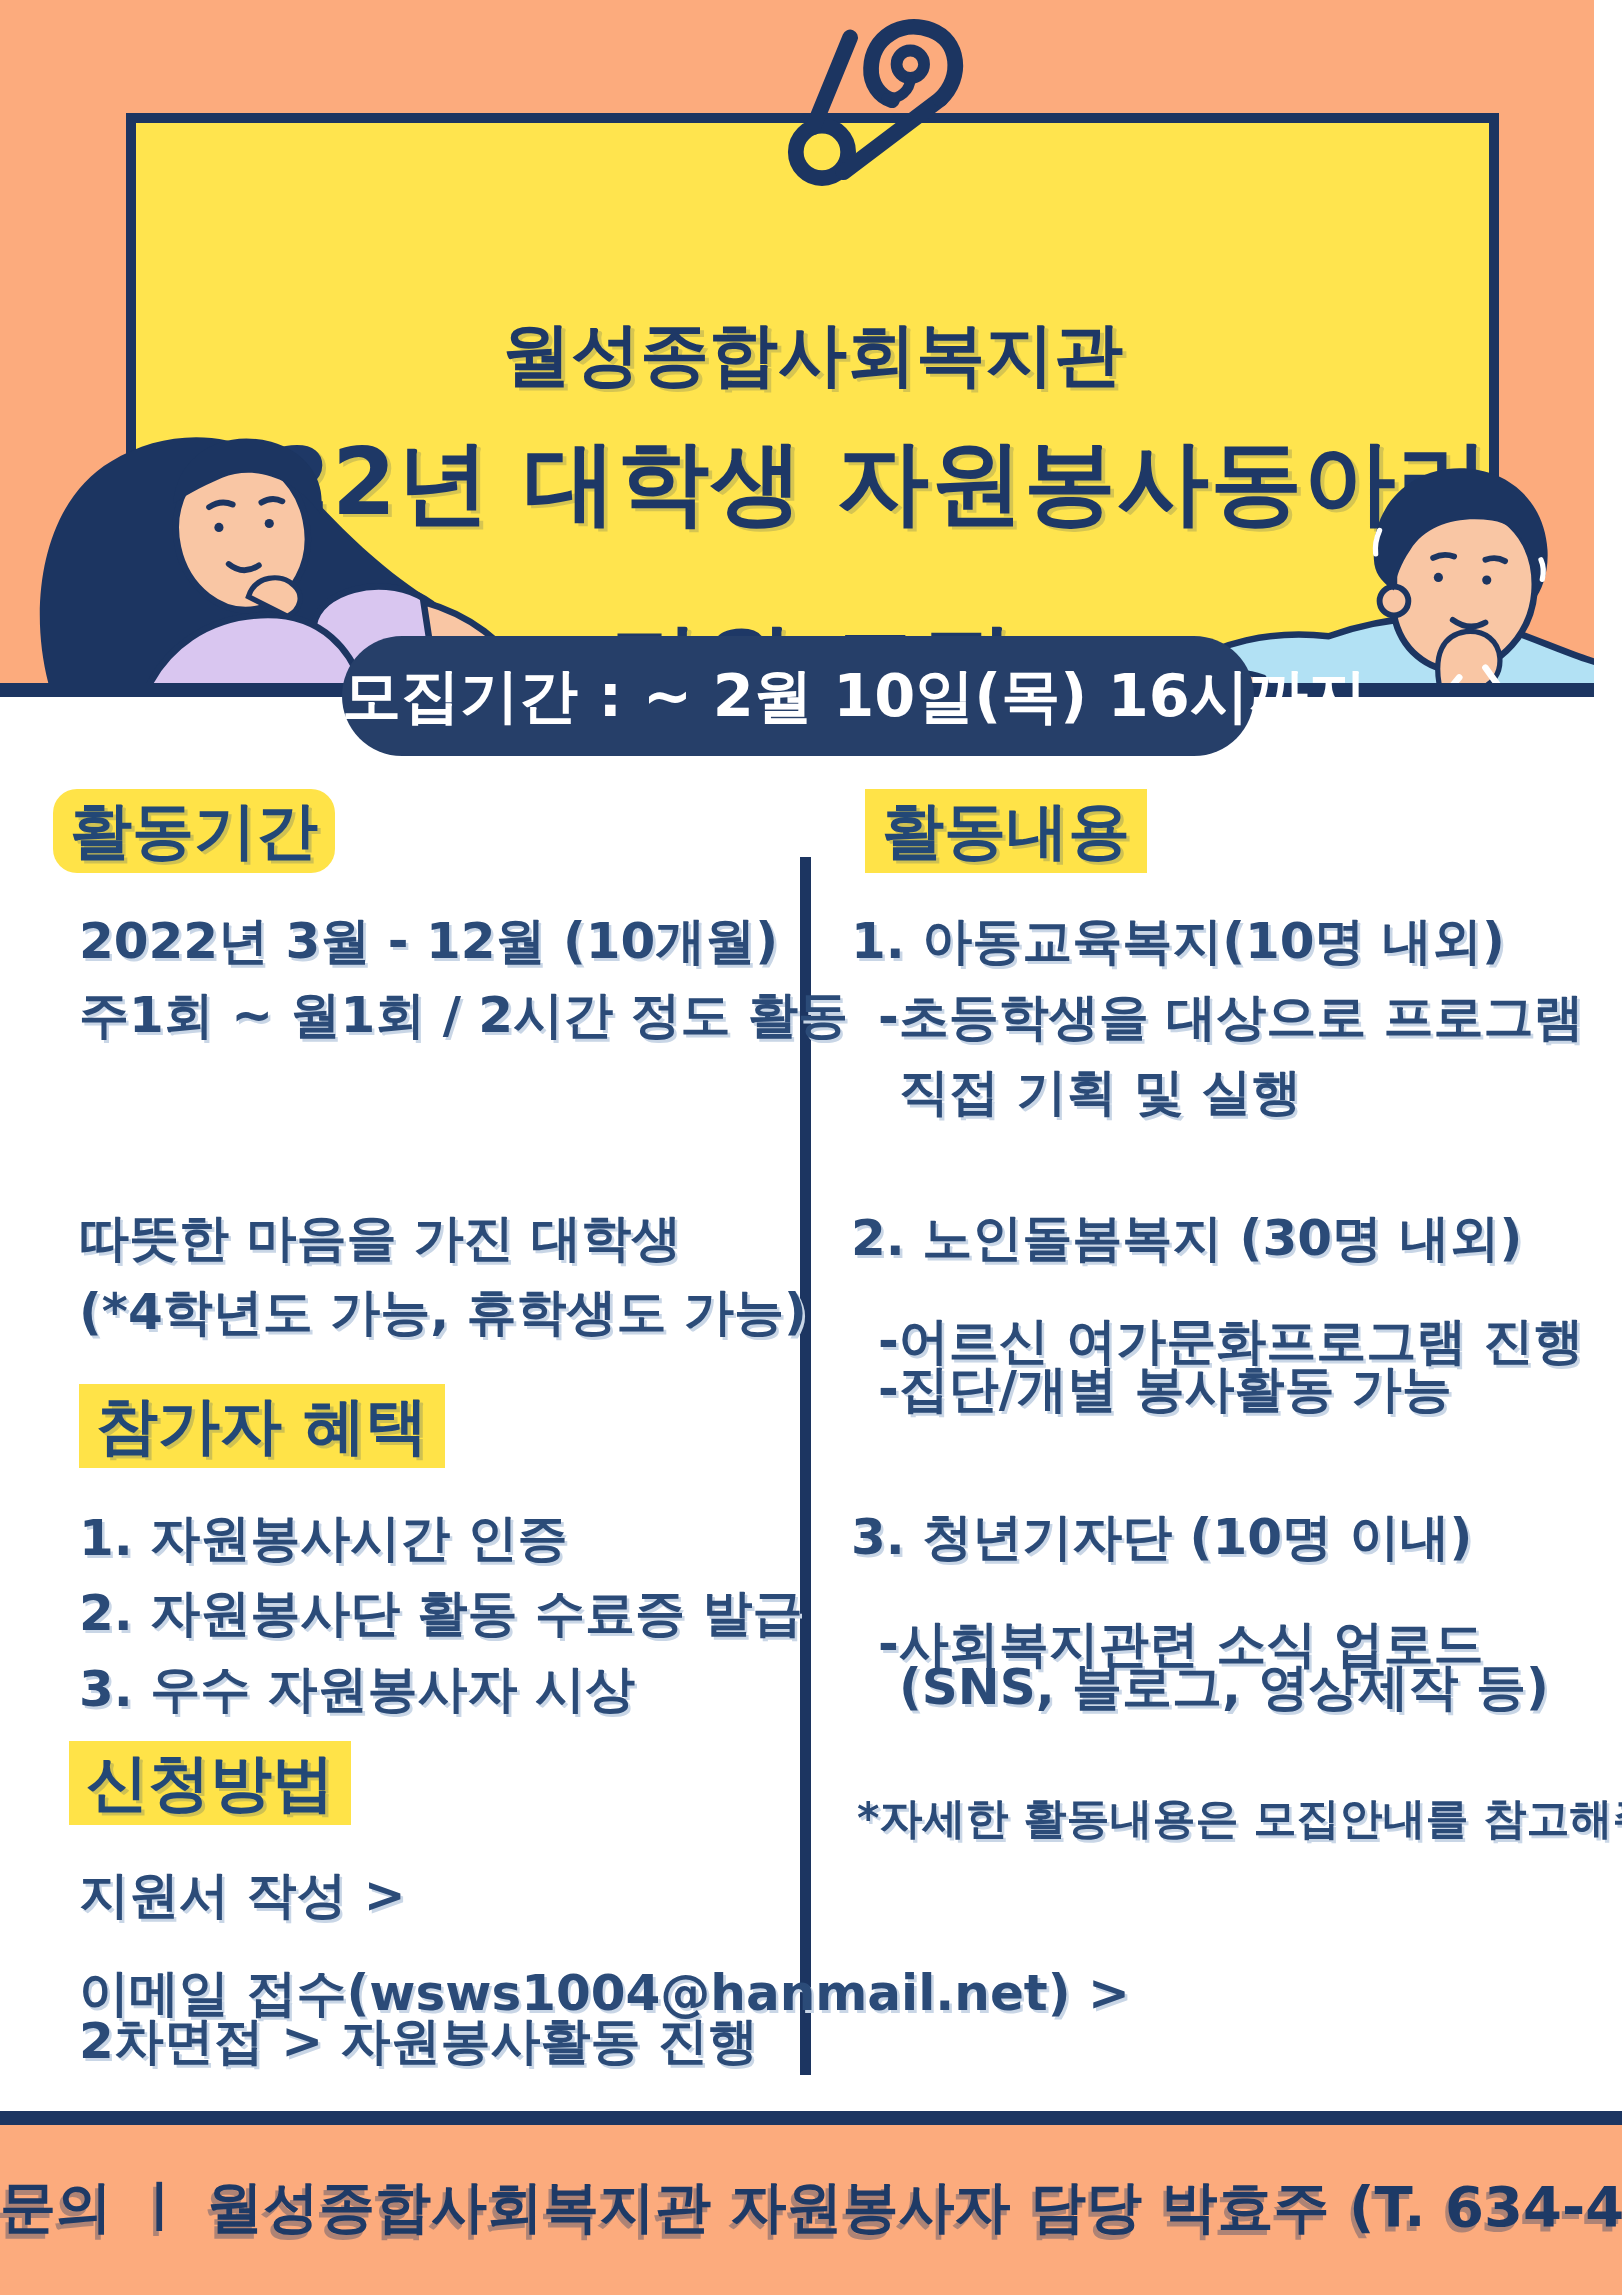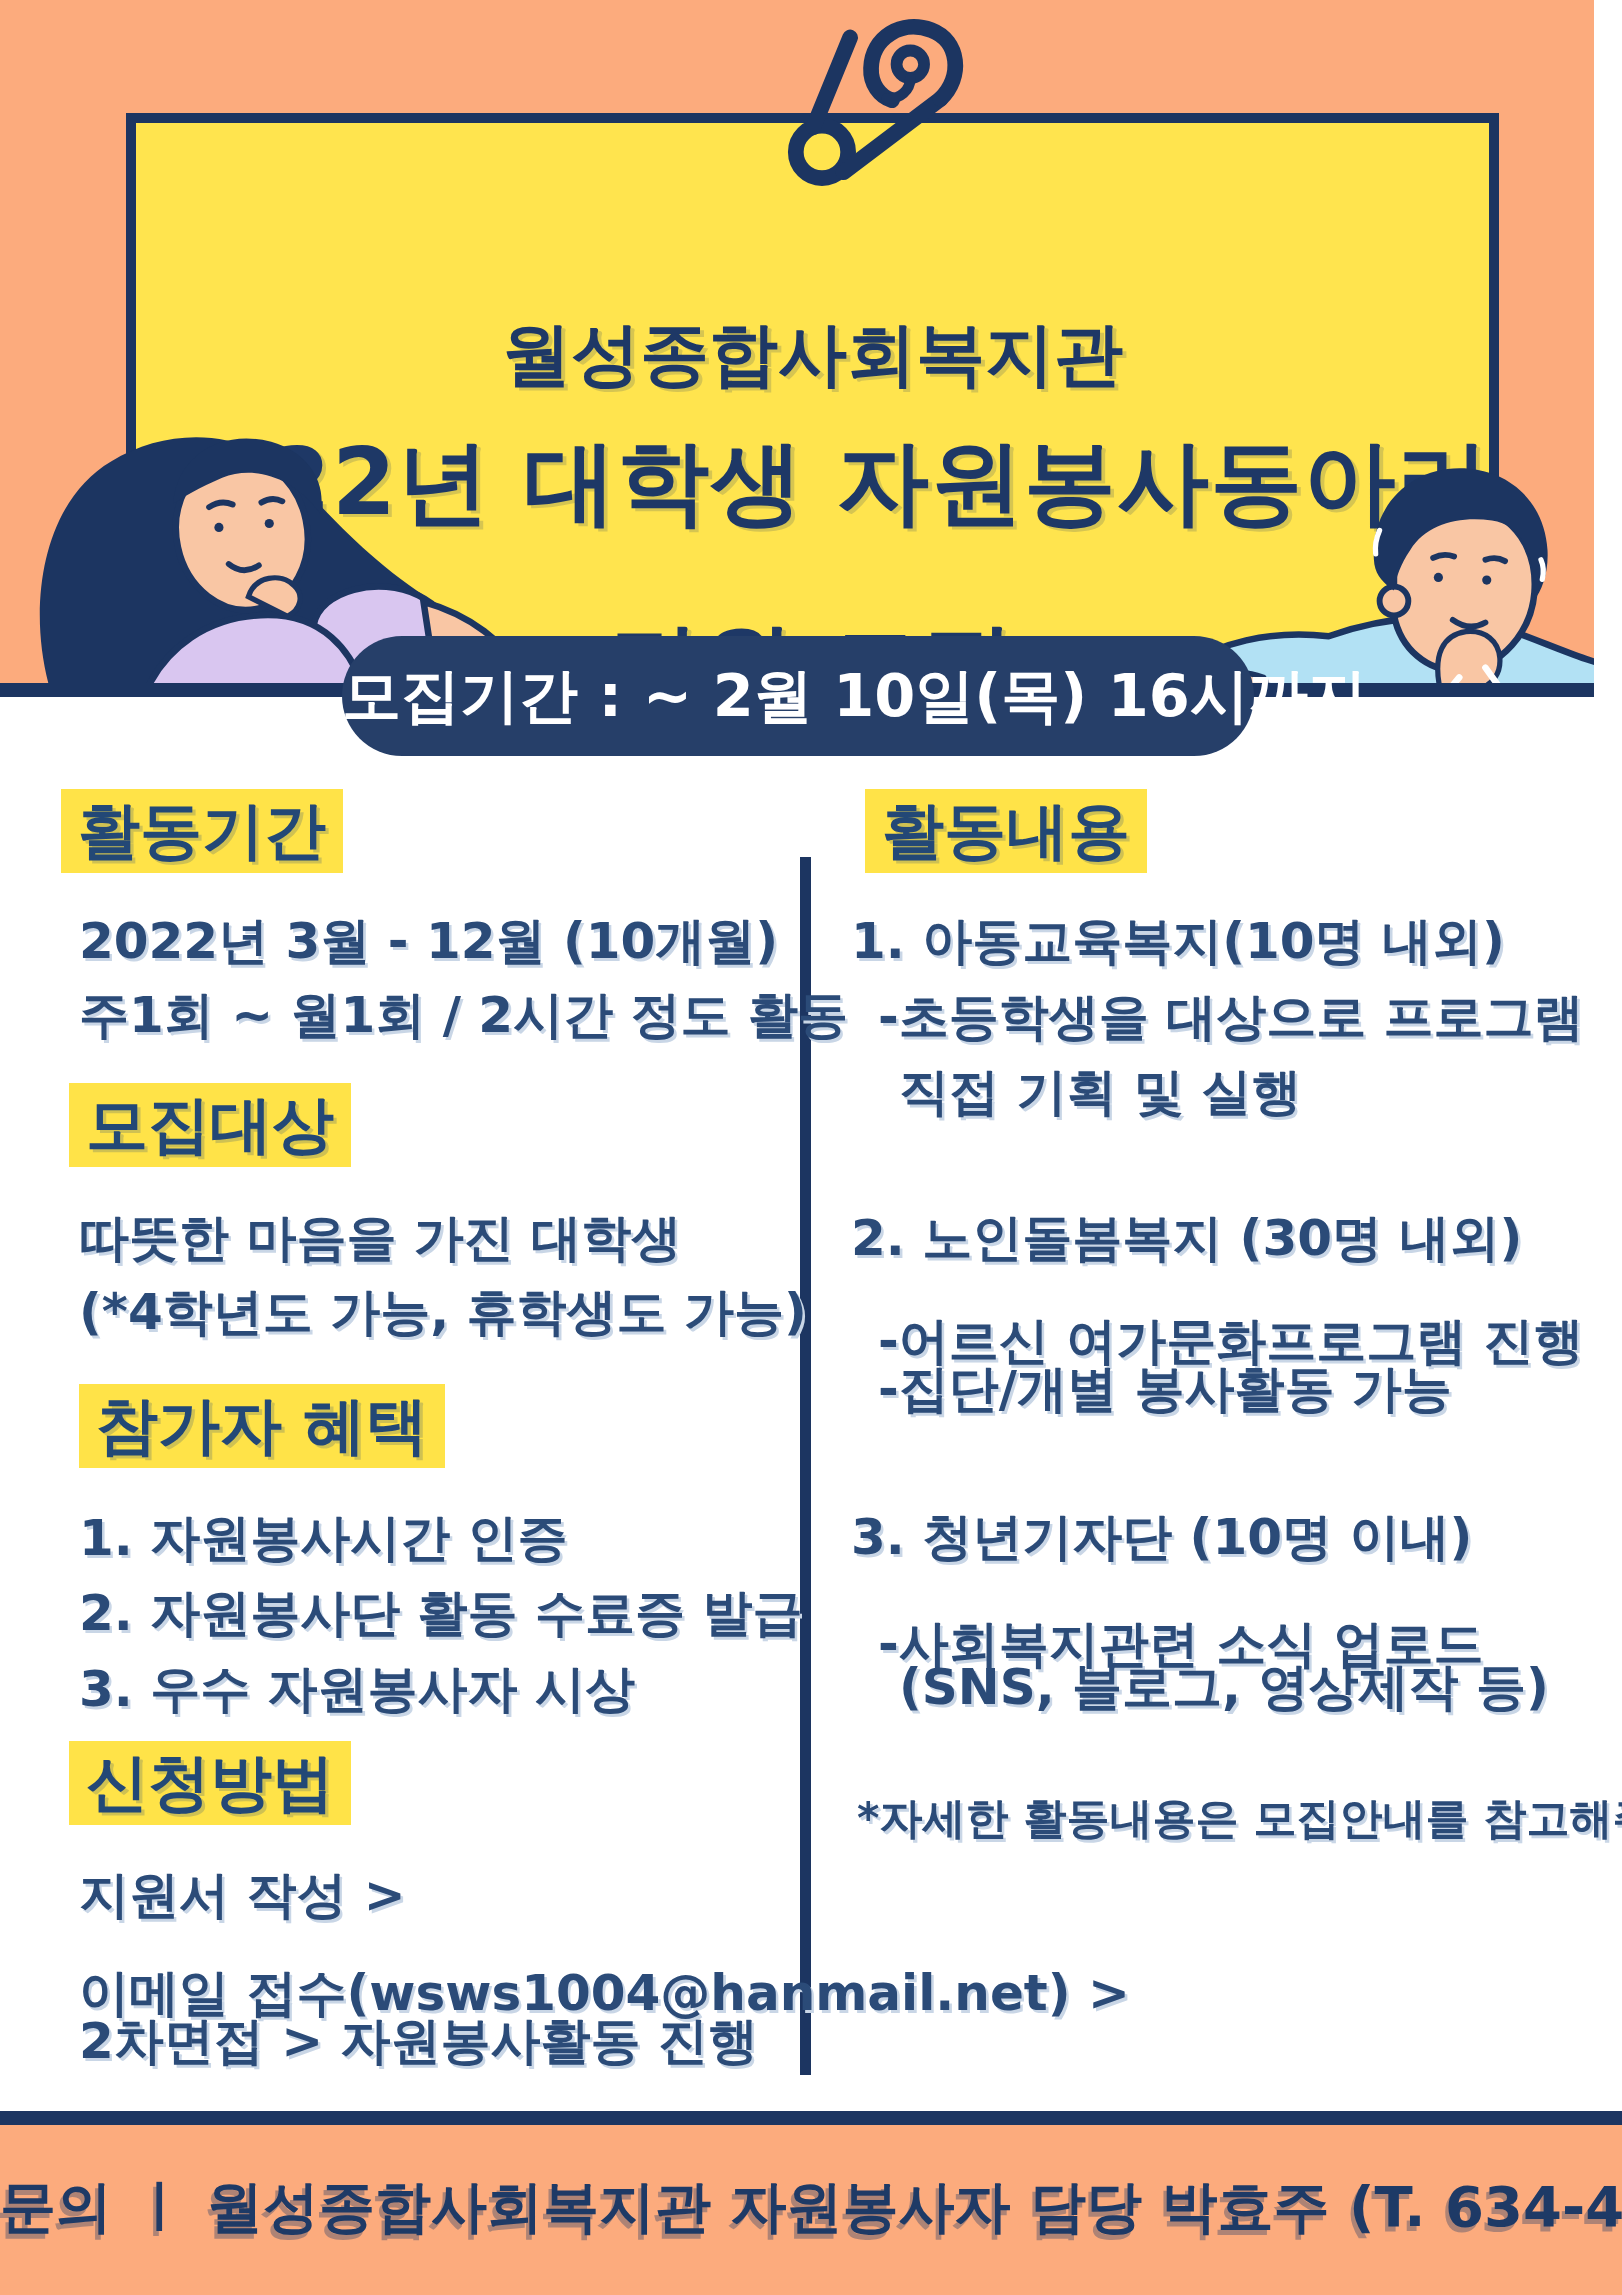--- a/index.html
+++ b/index.html
@@ -92,25 +92,24 @@
       <path d="M1437,151 C1472,118 1466,62 1423,46 C1378,29 1332,57 1331,104 C1330,128 1344,147 1363,153"></path>
       <circle cx="1391" cy="98" r="21" stroke-width="18"></circle>
       <path d="M1391,119 C1391,138 1375,152 1355,150" stroke-width="16"></path>
     </g>
   </svg>
 
   <div class="pill">
     <span>모집기간 : ~ 2월 10일(목) 16시까지</span>
   </div>
 
-  <div class="hl" style="left:61px;top:789px;">활동기간</div>
+  <div class="hl" style="left:53px;top:789px;border-radius:24px;">활동기간</div>
   <div class="line" style="left:79px;top:908px;">2022년 3월 - 12월 (10개월)</div>
   <div class="line" style="left:79px;top:982px;">주1회 ~ 월1회 / 2시간 정도 활동</div>
 
-  <div class="hl" style="left:69px;top:1083px;">모집대상</div>
   <div class="line" style="left:79px;top:1205px;">따뜻한 마음을 가진 대학생</div>
   <div class="line" style="left:79px;top:1279px;">(*4학년도 가능, 휴학생도 가능)</div>
 
   <div class="hl" style="left:79px;top:1384px;">참가자 혜택</div>
   <div class="line" style="left:79px;top:1505px;">1. 자원봉사시간 인증</div>
   <div class="line" style="left:79px;top:1580px;">2. 자원봉사단 활동 수료증 발급</div>
   <div class="line" style="left:79px;top:1656px;">3. 우수 자원봉사자 시상</div>
 
   <div class="hl" style="left:69px;top:1741px;">신청방법</div>
   <div class="line" style="left:79px;top:1862px;">지원서 작성 &gt;</div>

